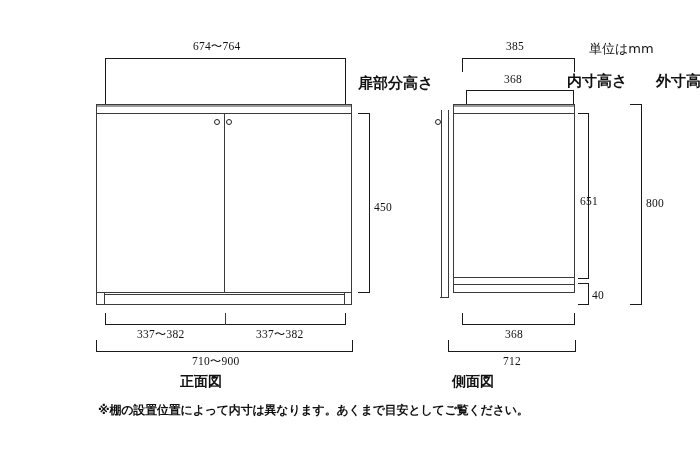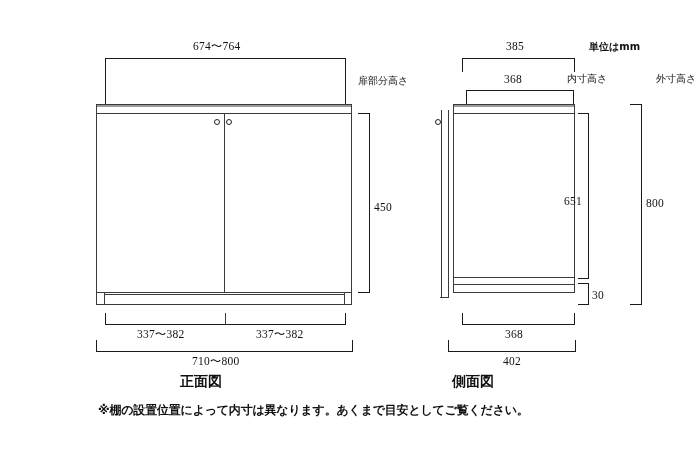--- a/index.html
+++ b/index.html
@@ -31,38 +31,38 @@
     color: #111111;
   }
   .lbl.num {
     font-family: "Liberation Serif", "DejaVu Serif", serif;
     font-size: 11.5px;
     letter-spacing: .2px;
     font-weight: 400;
   }
   .lbl.jp {
     font-family: "DejaVu Sans", "Liberation Sans", sans-serif;
-    font-size: 10px;
-    font-weight: 400;
+    font-size: 15px;
+    font-weight: 700;
   }
   .lbl.jp-big {
     font-family: "DejaVu Sans", "Liberation Sans", sans-serif;
     font-size: 14px;
     font-weight: 700;
   }
   .lbl.jp-foot {
     font-family: "DejaVu Sans", "Liberation Sans", sans-serif;
     font-size: 12px;
     font-weight: 700;
     letter-spacing: -0.2px;
   }
   .lbl.unit {
     font-family: "DejaVu Sans", "Liberation Sans", sans-serif;
-    font-size: 10px;
-    font-weight: 700;
+    font-size: 13px;
+    font-weight: 400;
   }
 
   
   .dim-h {
     position: absolute;
     border-top: 1.2px solid #1a1a1a;
     border-left: 1.2px solid #1a1a1a;
     border-right: 1.2px solid #1a1a1a;
     box-sizing: border-box;
   }
@@ -137,21 +137,21 @@
     <div class="lbl num" style="left:374px; top:202px;">450</div>
 
     <div class="lbl jp" style="left:358px; top:76px;">扉部分高さ</div>
 
     <div class="dim-h-up" style="left:105px; top:313px; width:241px; height:12px;"></div>
     <div class="hairline" style="left:224.5px; top:313px; width:1.2px; height:12px;"></div>
     <div class="lbl num" style="left:137px; top:329px;">337〜382</div>
     <div class="lbl num" style="left:256px; top:329px;">337〜382</div>
 
     <div class="dim-h-up" style="left:96px; top:340px; width:257px; height:12px;"></div>
-    <div class="lbl num" style="left:192px; top:356px;">710〜800</div>
+    <div class="lbl num" style="left:192px; top:356px;">710〜900</div>
 
     <div class="lbl jp-big" style="left:180px; top:374px;">正面図</div>
   </div>
 
   <div>
 
     <div class="dim-h" style="left:462px; top:58px; width:113px; height:14px;"></div>
     <div class="lbl num" style="left:506px; top:41px;">385</div>
 
     <div class="dim-h" style="left:466px; top:90px; width:108px; height:16px;"></div>
@@ -169,37 +169,37 @@
     <div class="hairline" style="left:440px; top:297px; width:9px; height:1.2px;"></div>
 
     <div class="knob" style="left:435px; top:119px;"></div>
 
     <div class="hairline" style="left:454px; top:277px; width:120px; height:1.2px;"></div>
     <div class="hairline" style="left:454px; top:284px; width:120px; height:1.2px;"></div>
 
     <div class="hairline" style="left:453px; top:291.5px; width:122px; height:1.4px;"></div>
 
     <div class="dim-v" style="left:578px; top:113px; width:11px; height:166px;"></div>
-    <div class="lbl num" style="left:564px; top:196px;">651</div>
+    <div class="lbl num" style="left:580px; top:196px;">651</div>
 
     <div class="dim-v" style="left:578px; top:283px; width:11px; height:22px;"></div>
-    <div class="lbl num" style="left:592px; top:290px;">30</div>
+    <div class="lbl num" style="left:592px; top:290px;">40</div>
 
     <div class="dim-v" style="left:630px; top:104px; width:12px; height:201px;"></div>
     <div class="lbl num" style="left:646px; top:198px;text-align:right;">800</div>
 
     <div class="lbl jp" style="left:567px; top:74px;">内寸高さ</div>
     <div class="lbl jp" style="left:656px; top:74px;">外寸高さ</div>
 
     <div class="lbl unit" style="left:589px; top:42px;">単位はmm</div>
 
     <div class="dim-h-up" style="left:462px; top:313px; width:113px; height:12px;"></div>
     <div class="lbl num" style="left:505px; top:329px;">368</div>
 
     <div class="dim-h-up" style="left:448px; top:340px; width:128px; height:12px;"></div>
-    <div class="lbl num" style="left:503px; top:356px;">402</div>
+    <div class="lbl num" style="left:503px; top:356px;">712</div>
 
     <div class="lbl jp-big" style="left:452px; top:374px;">側面図</div>
   </div>
 
   <div class="lbl jp-foot" style="left:98px; top:404px;">※棚の設置位置によって内寸は異なります。あくまで目安としてご覧ください。</div>
 
 </div>
 
 </body></html>

